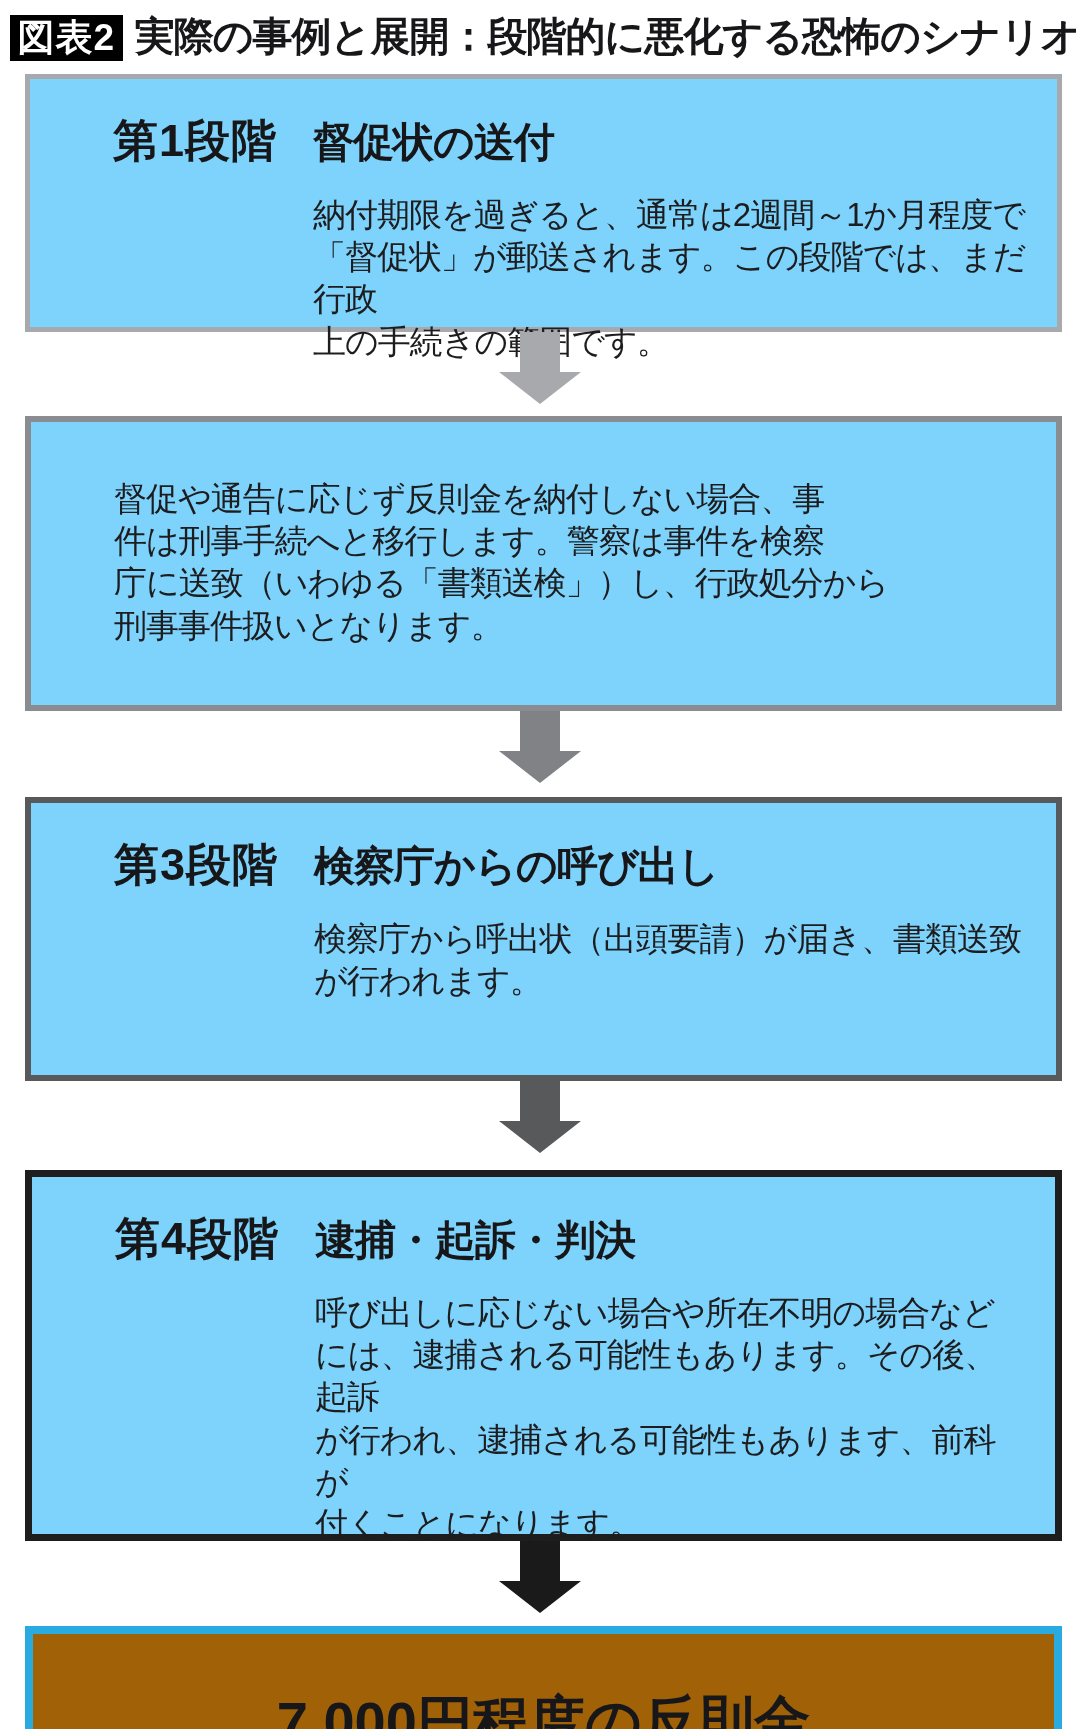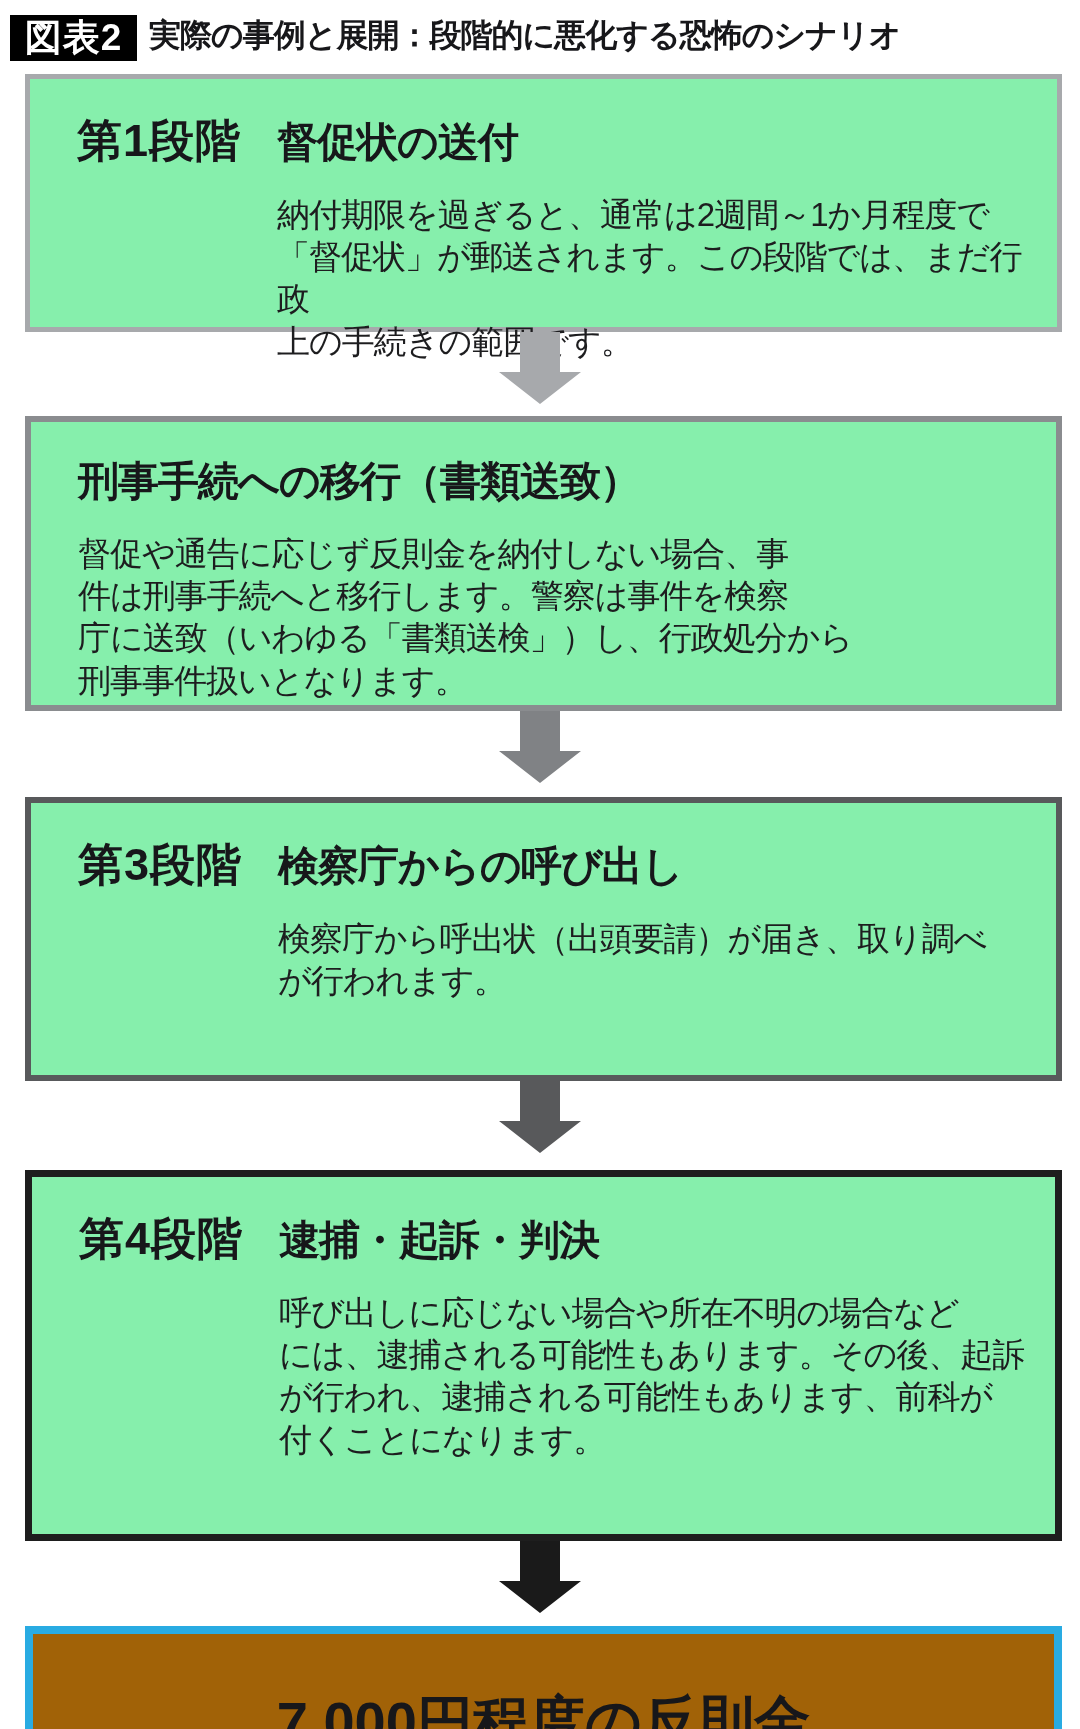--- a/index.html
+++ b/index.html
@@ -7,26 +7,26 @@
     width:1080px;height:1729px;background:#ffffff;overflow:hidden;
     font-family:"Liberation Sans","DejaVu Sans",sans-serif;
     color:#17171a;box-sizing:border-box;
   }
   
   .header{display:flex;align-items:center;padding:13px 0 0 10px;height:50px;}
   .badge{
     display:flex;align-items:center;justify-content:center;
     width:127px;height:46px;font-size:37px;font-weight:bold;letter-spacing:1px;
   }
-  .fig-title{font-size:32px;font-weight:bold;margin:0 0 4px 12px;letter-spacing:-1px;white-space:nowrap;}
+  .fig-title{font-size:40px;font-weight:bold;margin:0 0 4px 12px;letter-spacing:-1px;white-space:nowrap;}
 
   
   .stage-box{
     margin:6px 18px 0 25px;border-style:solid;border-color:#999;
-    background:#86efac;box-sizing:border-box;
+    background:#7dd3fc;box-sizing:border-box;padding-left:36px;
   }
   .stage-1{border-width:5px;height:258px;margin-top:11px;}
   .stage-2{border-width:6px;height:295px;}
   .stage-3{border-width:6px;height:284px;}
   .stage-4{border-width:7px;height:371px;}
   .stage-row{display:flex;align-items:baseline;padding:32px 28px 0 47px;}
   .stage-label{font-size:45px;font-weight:bold;width:200px;flex-shrink:0;letter-spacing:1px;white-space:nowrap;}
   .stage-main{flex:1;min-width:0;}
   .stage-title{font-size:41px;font-weight:bold;margin:0;letter-spacing:-1px;white-space:nowrap;}
   .stage-body{
@@ -78,41 +78,40 @@
 
   <div class="arrow-row arrow-row-1">
     <svg class="big-arrow" width="82" height="72" viewBox="0 0 82 72" fill="#a7a9ac">
       <path d="M21 0 L61 0 L61 40 L82 40 L41 72 L0 40 L21 40 Z"></path>
     </svg>
   </div>
 
   <section class="stage-box stage-2" style="border-color: rgb(138, 140, 143);">
     <div class="stage-row">
       <div class="stage-main">
-        <h2 class="stage-title">刑事手続への移行（書類送致）</h2>
         <p class="stage-body">督促や通告に応じず反則金を納付しない場合、事
 件は刑事手続へと移行します。警察は事件を検察
 庁に送致（いわゆる「書類送検」）し、行政処分から
 刑事事件扱いとなります。</p>
       </div>
     </div>
   </section>
 
   <div class="arrow-row arrow-row-2">
     <svg class="big-arrow" width="82" height="72" viewBox="0 0 82 72" fill="#808285">
       <path d="M21 0 L61 0 L61 40 L82 40 L41 72 L0 40 L21 40 Z"></path>
     </svg>
   </div>
 
   <section class="stage-box stage-3" style="border-color: rgb(88, 89, 91);">
     <div class="stage-row">
       <div class="stage-label">第3段階</div>
       <div class="stage-main">
         <h2 class="stage-title">検察庁からの呼び出し</h2>
-        <p class="stage-body">検察庁から呼出状（出頭要請）が届き、取り調べ
+        <p class="stage-body">検察庁から呼出状（出頭要請）が届き、書類送致
 が行われます。</p>
       </div>
     </div>
   </section>
 
   <div class="arrow-row arrow-row-3">
     <svg class="big-arrow" width="82" height="72" viewBox="0 0 82 72" fill="#58595b">
       <path d="M21 0 L61 0 L61 40 L82 40 L41 72 L0 40 L21 40 Z"></path>
     </svg>
   </div>

